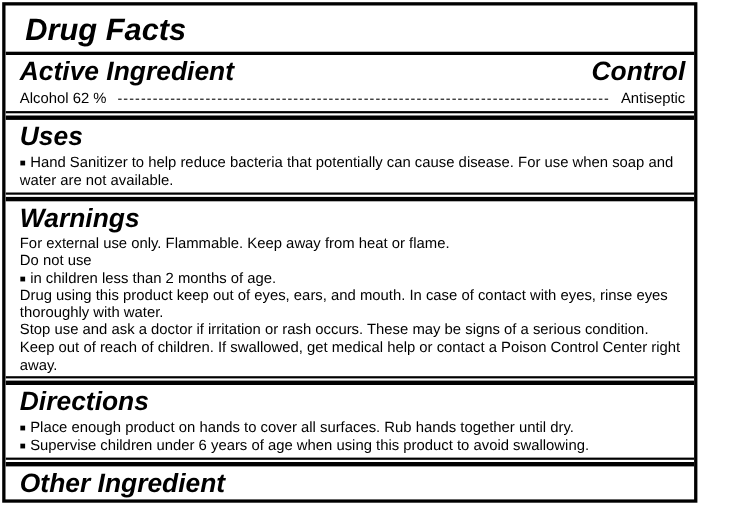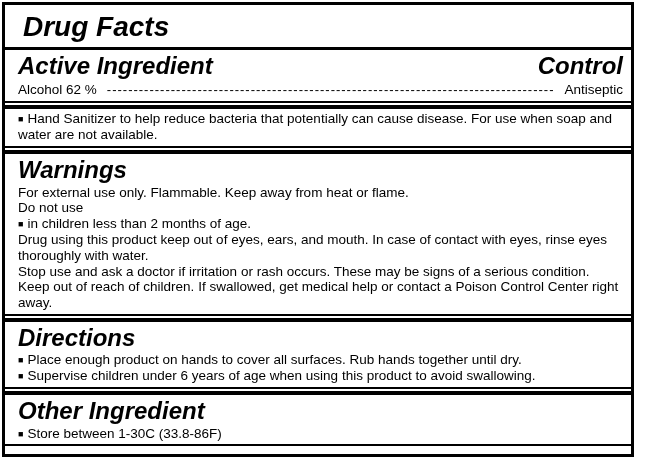--- a/index.html
+++ b/index.html
@@ -99,20 +99,21 @@
     </div>
     <div class="ai-value-row">
       <span>Alcohol 62 %</span>
       <span class="dashes">--------------------------------------------------------------------------------------------------------------------------------------------------------</span>
       <span class="purpose-value">Antiseptic</span>
     </div>
   </div>
   <div class="bar"></div>
 
   <div class="section">
+    <div class="heading">Uses</div>
     <p class="line"><span class="bullet">■</span><span>Hand Sanitizer to help reduce bacteria that potentially can cause disease. For use when soap and water are not available.</span></p>
   </div>
   <div class="bar"></div>
 
   <div class="section">
     <div class="heading">Warnings</div>
     <p class="line b">For external use only. Flammable. Keep away from heat or flame.</p>
     <p class="line b">Do not use</p>
     <p class="line"><span class="bullet">■</span><span>in children less than 2 months of age.</span></p>
     <p class="line"><span class="b">Drug using this product</span><span> keep out of eyes, ears, and mouth. In case of contact with eyes, rinse eyes thoroughly with water.</span></p>

